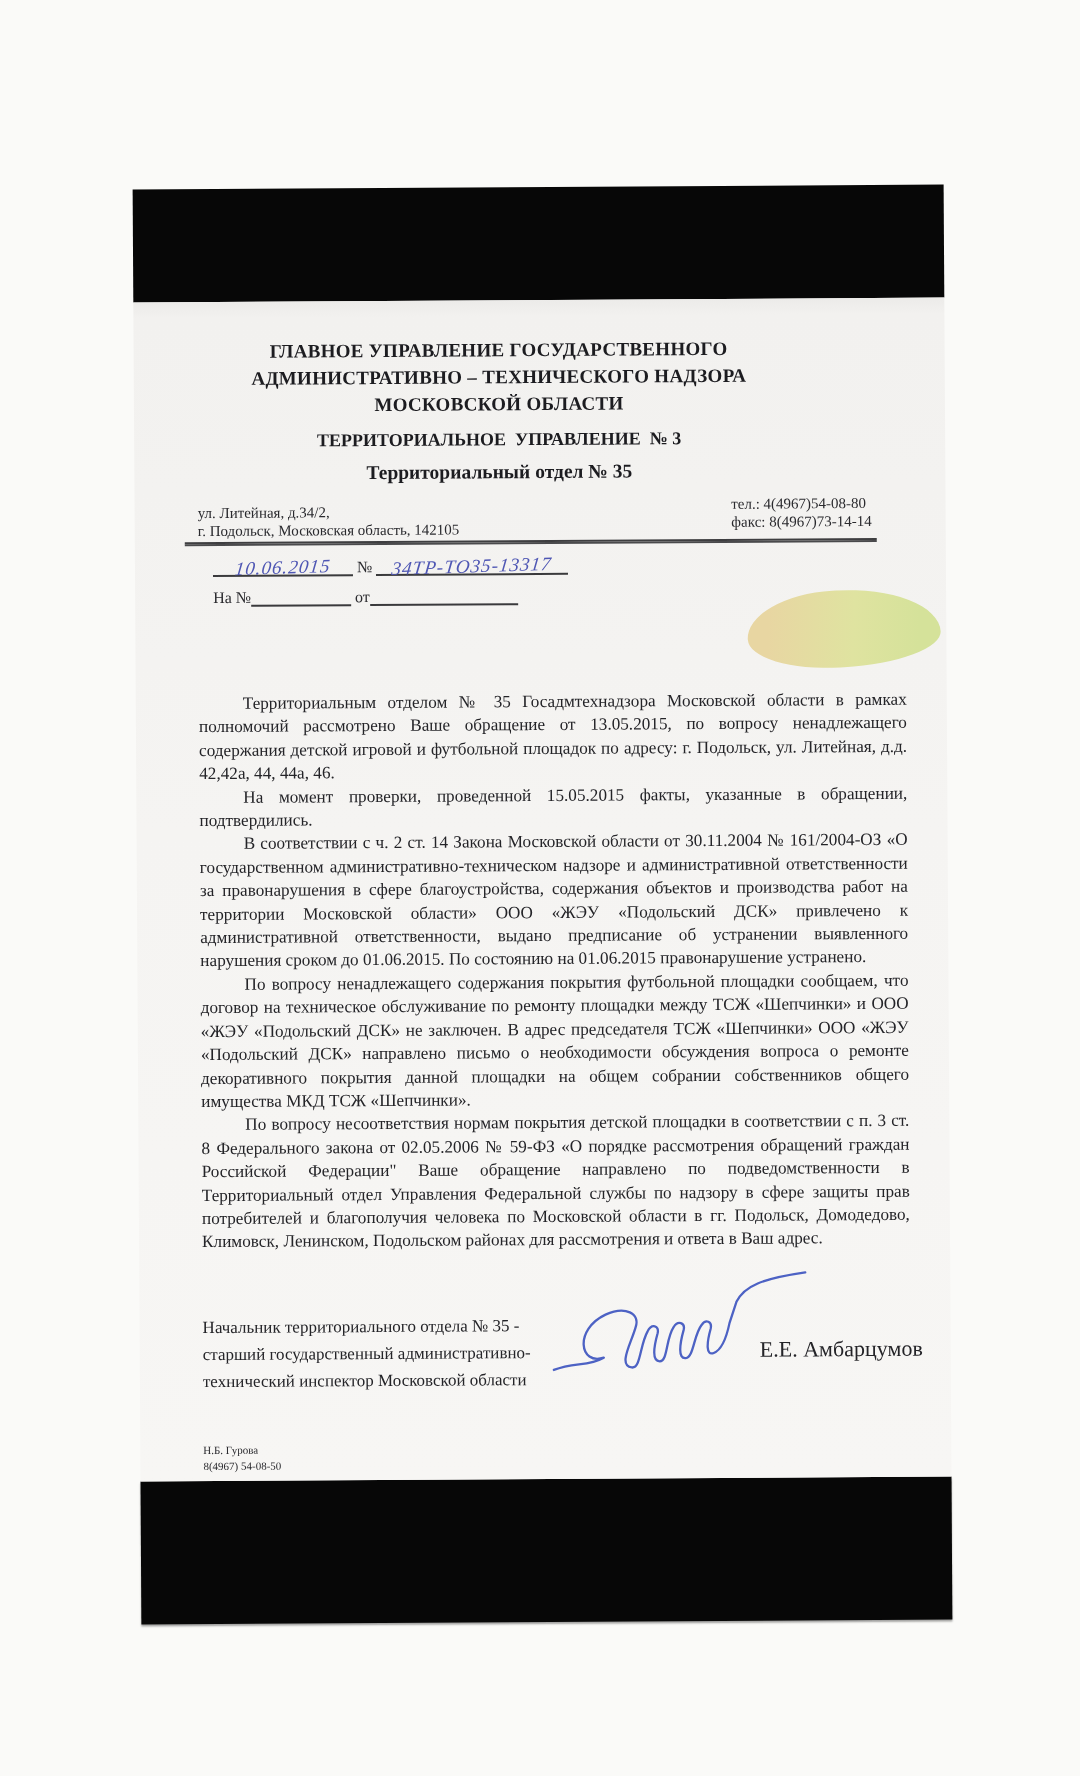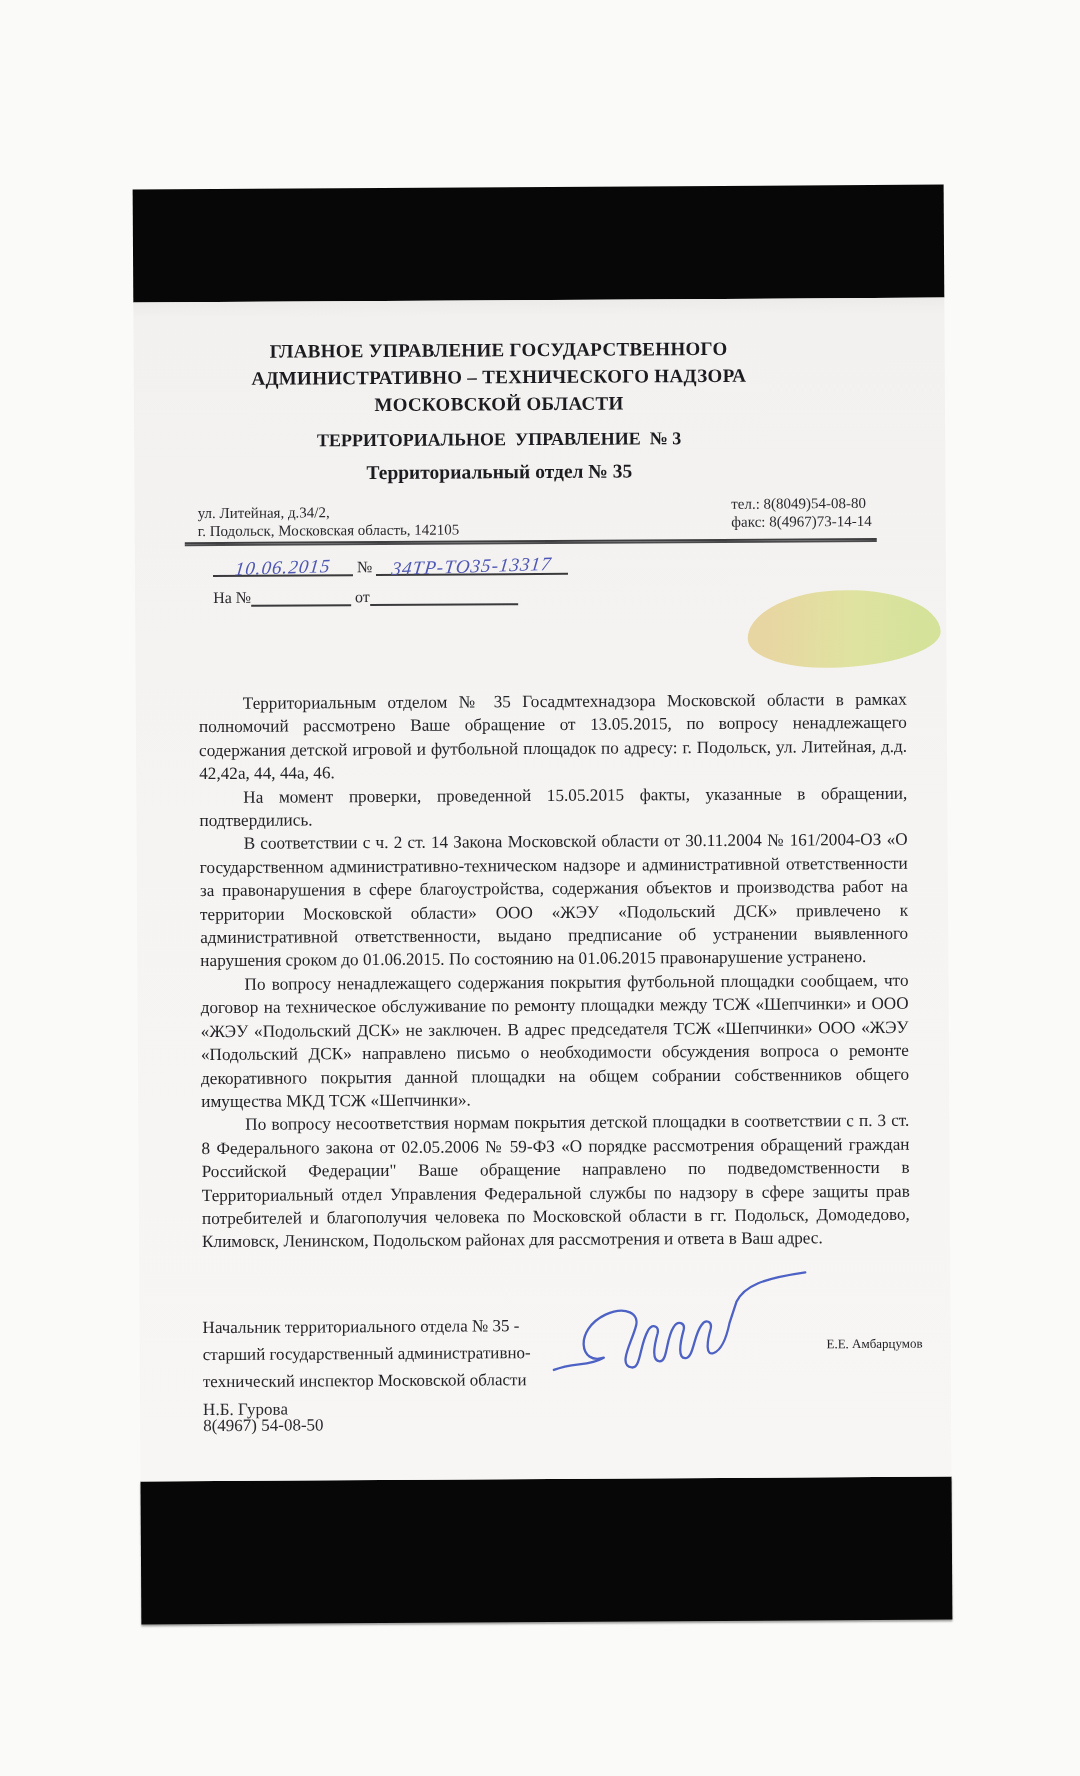--- a/index.html
+++ b/index.html
@@ -38,22 +38,22 @@
   .hw { display:inline-block; font-style:italic; color:#4f57b4; font-size:19px;
     letter-spacing:1px; transform:skewX(-8deg) rotate(-1.5deg); white-space:nowrap; position:relative; top:2px; }
   .blob { position:absolute; left:612px; top:292px; width:193px; height:77px;
     background:linear-gradient(95deg,#e8d6a2 12%,#dfe3a0 55%,#d5e29a 88%);
     border-radius:46% 54% 52% 48% / 58% 62% 40% 44%; transform:rotate(-3deg); }
   .body-text { position:absolute; left:63px; top:390px; width:708px;
     font-size:17.2px; line-height:23.4px; text-align:justify; color:#242428; }
   .body-text p { margin:0; text-indent:44px; }
   .sig-title { position:absolute; left:63px; top:1012px; font-size:17px; line-height:27px; color:#242428; }
   .sig-svg { position:absolute; left:408px; top:970px; width:265px; height:112px; }
-  .sig-name { position:absolute; right:28px; top:1038px; font-size:13px; color:#242428; }
-  .exec { position:absolute; left:63px; top:1100px; font-size:17px; line-height:16px; color:#2a2a2e; }
+  .sig-name { position:absolute; right:28px; top:1038px; font-size:22px; color:#242428; }
+  .exec { position:absolute; left:63px; top:1140px; font-size:11px; line-height:16px; color:#2a2a2e; }
 </style>
 </head>
 <body>
 
 <div class="page">
   <div class="scan">
 
     <div class="bar bar-top"></div>
 
     <div class="paper">
@@ -66,21 +66,21 @@
 
       <div class="department">ТЕРРИТОРИАЛЬНОЕ  УПРАВЛЕНИЕ  № 3</div>
       <div class="unit">Территориальный отдел № 35</div>
 
       <div class="addr">
         <div>ул. Литейная, д.34/2,</div>
         <div>г. Подольск, Московская область, 142105</div>
       </div>
 
       <div class="contact">
-        <div>тел.:  8(8049)54-08-80</div>
+        <div>тел.:  4(4967)54-08-80</div>
         <div>факс: 8(4967)73-14-14</div>
       </div>
 
       <div class="rule"></div>
 
       <div class="ref">
         <div class="ref-row">
           <span class="uline w-date"><span class="hw">10.06.2015</span></span>
           <span>№</span>
           <span class="uline w-num"><span class="hw">34ТР-ТО35-13317</span></span>

